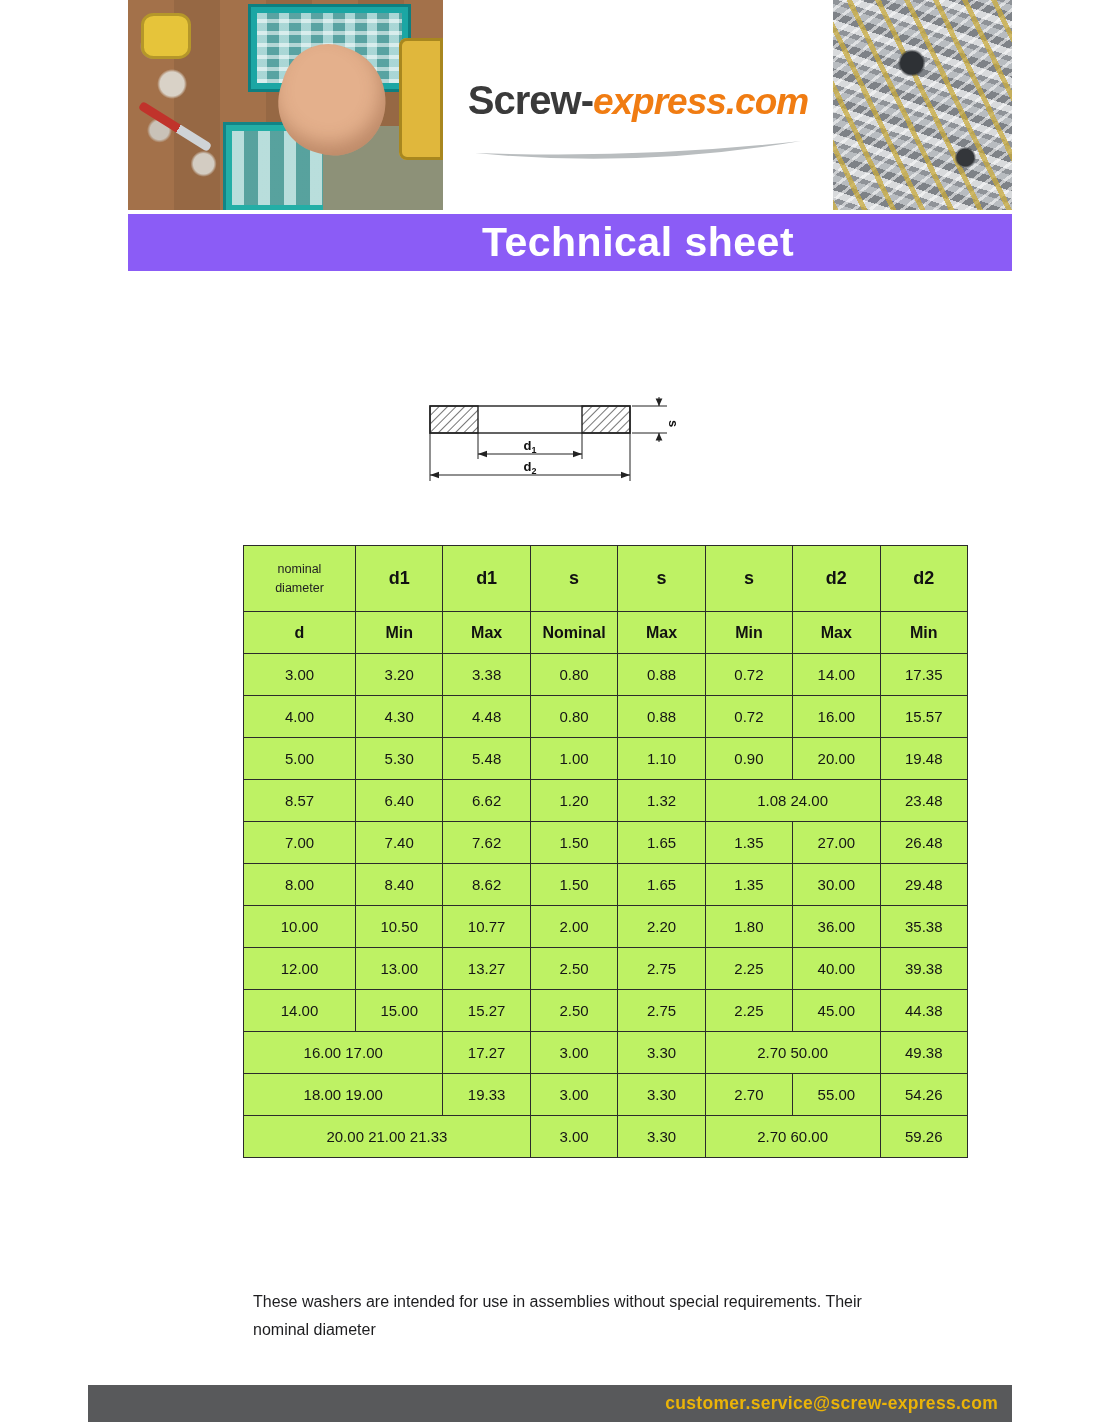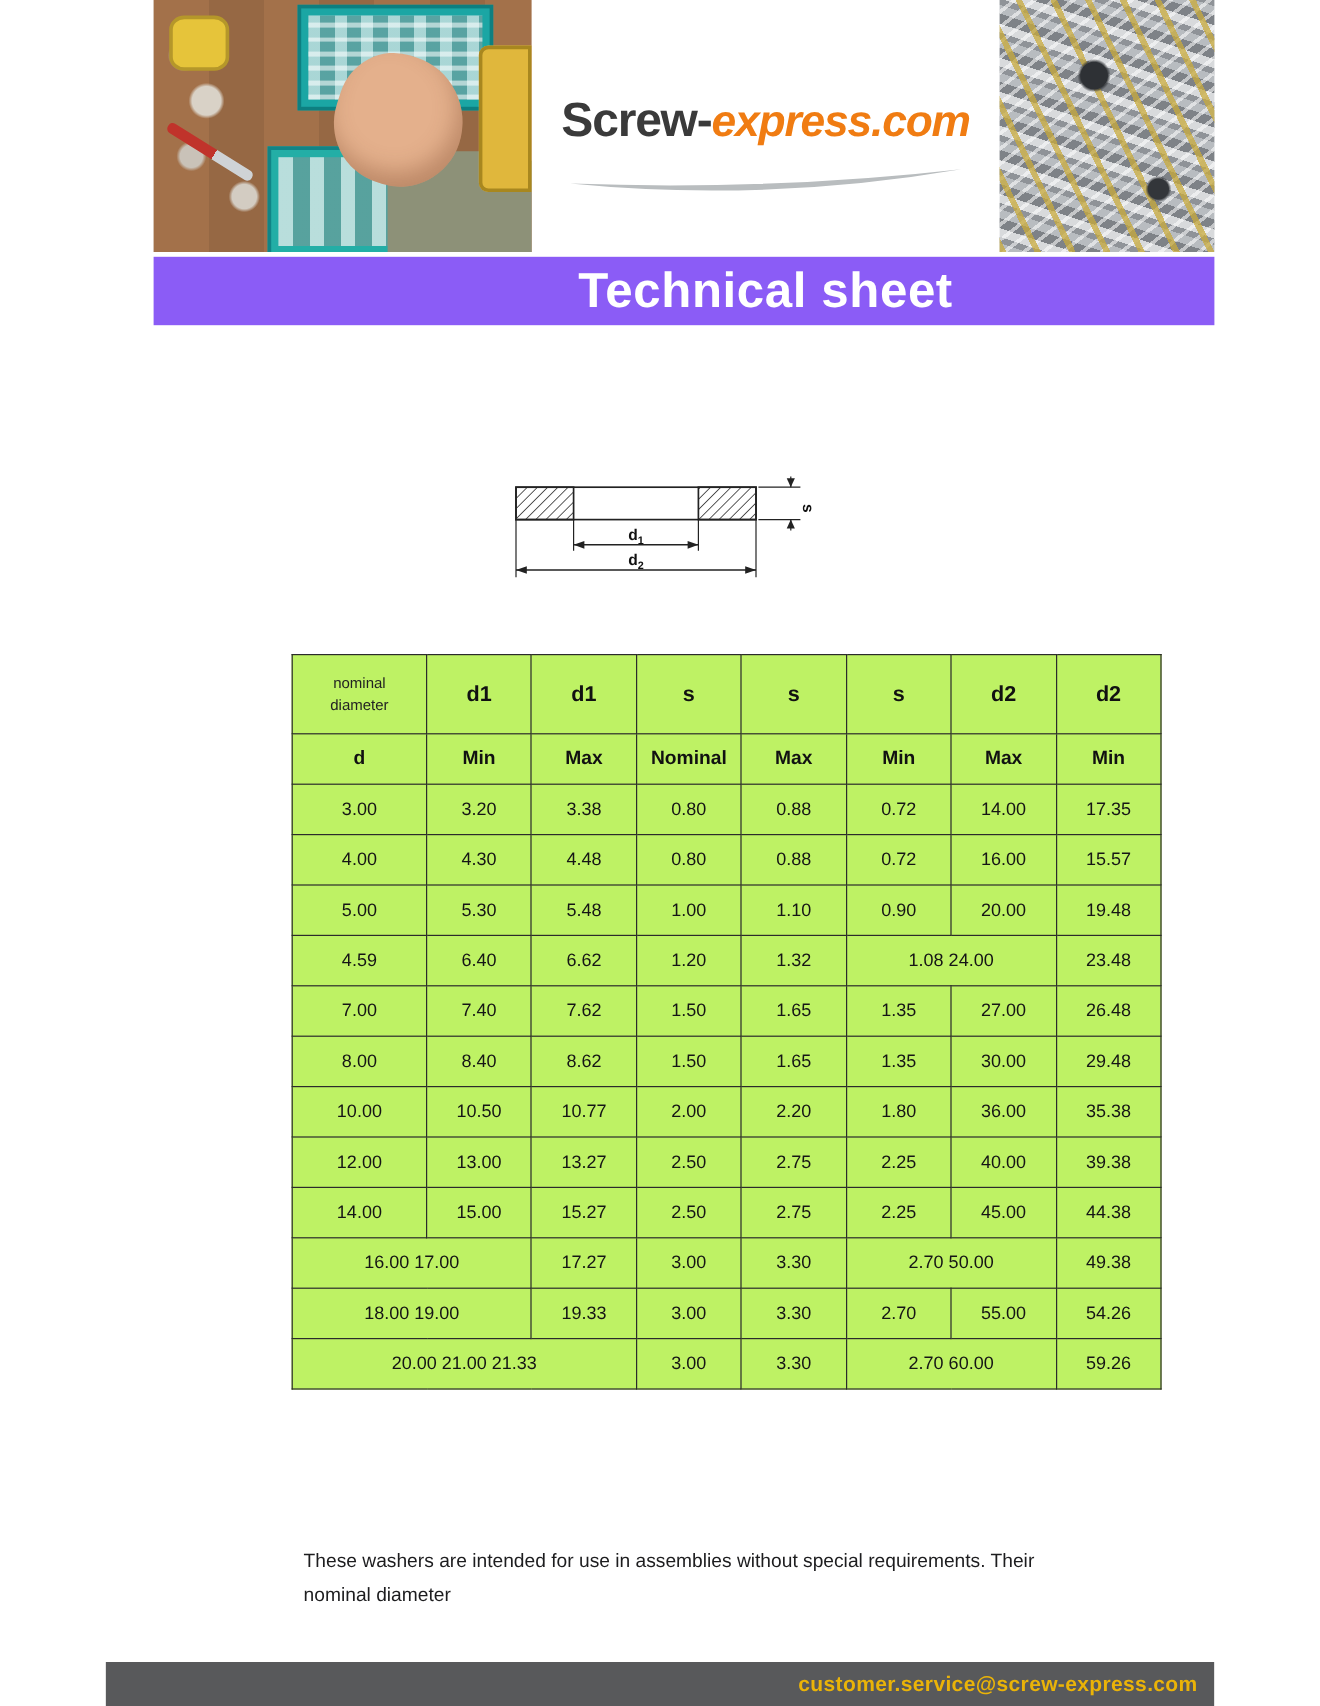--- a/index.html
+++ b/index.html
@@ -194,21 +194,21 @@
           <td>5.00</td>
           <td>5.30</td>
           <td>5.48</td>
           <td>1.00</td>
           <td>1.10</td>
           <td>0.90</td>
           <td>20.00</td>
           <td>19.48</td>
         </tr>
         <tr>
-          <td>4.59</td>
+          <td>8.57</td>
           <td>6.40</td>
           <td>6.62</td>
           <td>1.20</td>
           <td>1.32</td>
           <td colspan="2">1.08 24.00</td>
           <td>23.48</td>
         </tr>
         <tr>
           <td>7.00</td>
           <td>7.40</td>

